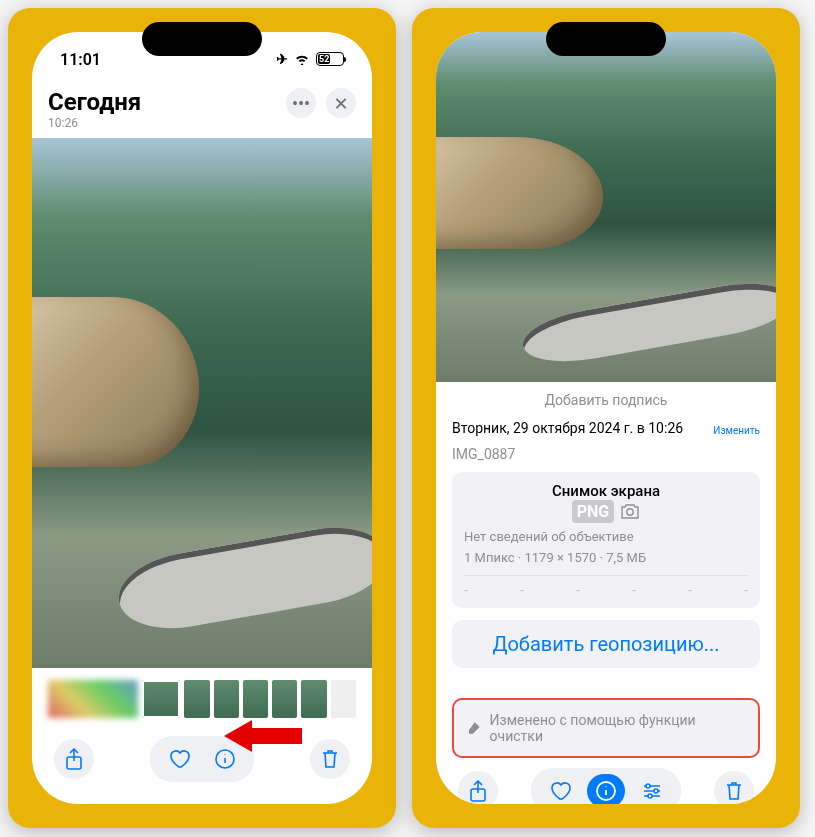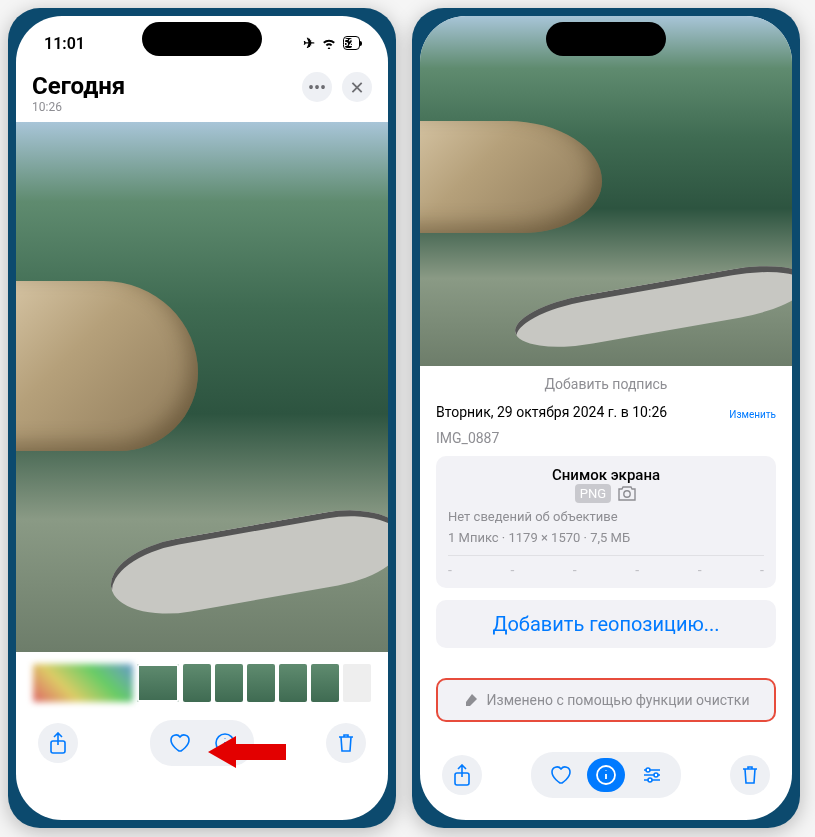--- a/index.html
+++ b/index.html
@@ -9,23 +9,23 @@
     width: 815px;
     height: 837px;
     display: flex;
     gap: 16px;
     padding: 8px;
     align-items: flex-start;
   }
   .phone {
     width: 388px;
     height: 820px;
-    background: #0c4a6e;
-    border-radius: 32px;
-    padding: 8px;
+    background: #eab308;
+    border-radius: 22px;
+    padding: 24px;
     position: relative;
     box-shadow: 0 4px 20px rgba(0,0,0,.25);
   }
   .screen {
     width: 100%;
     height: 100%;
     background: #fff;
     border-radius: 46px;
     overflow: hidden;
     position: relative;
@@ -53,21 +53,21 @@
     z-index: 5;
     font-size: 16px;
     font-weight: 600;
   }
   .status-right { display: flex; align-items: center; gap: 6px; font-size: 14px; }
   .battery {
     display: inline-flex;
     align-items: center;
     border: 1.5px solid #000;
     border-radius: 4px;
-    width: 17px;
+    width: 28px;
     height: 14px;
     position: relative;
     padding: 1px;
   }
   .battery::after {
     content: "";
     position: absolute;
     right: -3px;
     top: 4px;
     width: 2px;
@@ -210,22 +210,22 @@
     justify-content: space-between;
     align-items: center;
     font-size: 15px;
     font-weight: 500;
     flex-direction: column;
   }
   .card-top-icons { display: flex; gap: 6px; align-items: center; }
   .badge-png {
     background: #c9c9ce;
     color: #fff;
-    font-size: 13px;
-    font-weight: 400;
+    font-size: 16px;
+    font-weight: 700;
     padding: 2px 5px;
     border-radius: 4px;
   }
   .card-line { color: #8e8e93; font-size: 13px; margin-top: 6px; }
   .tick-row {
     display: flex;
     justify-content: space-between;
     margin-top: 10px;
     padding-top: 6px;
     border-top: 1px solid #e0e0e4;

